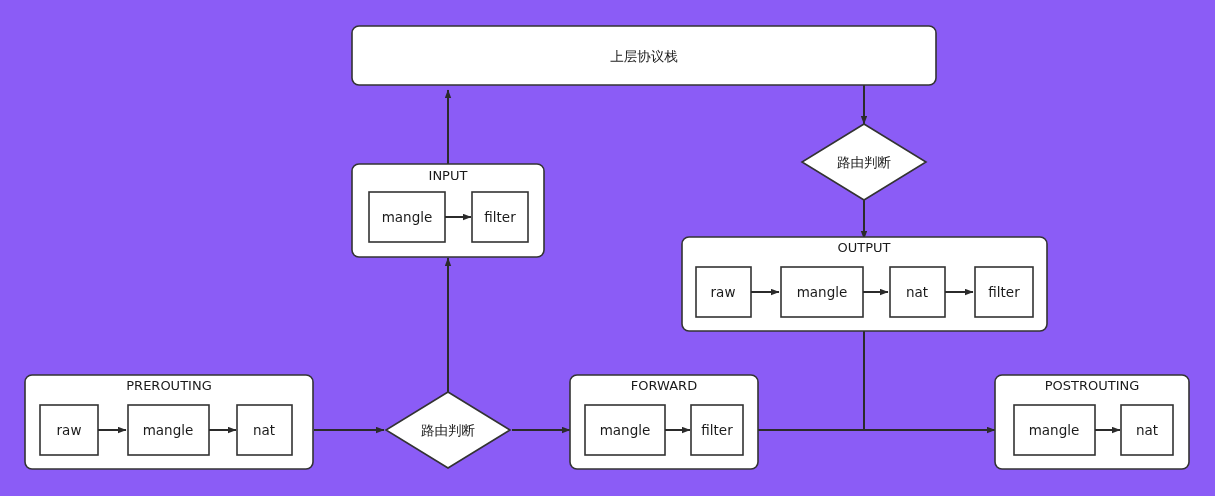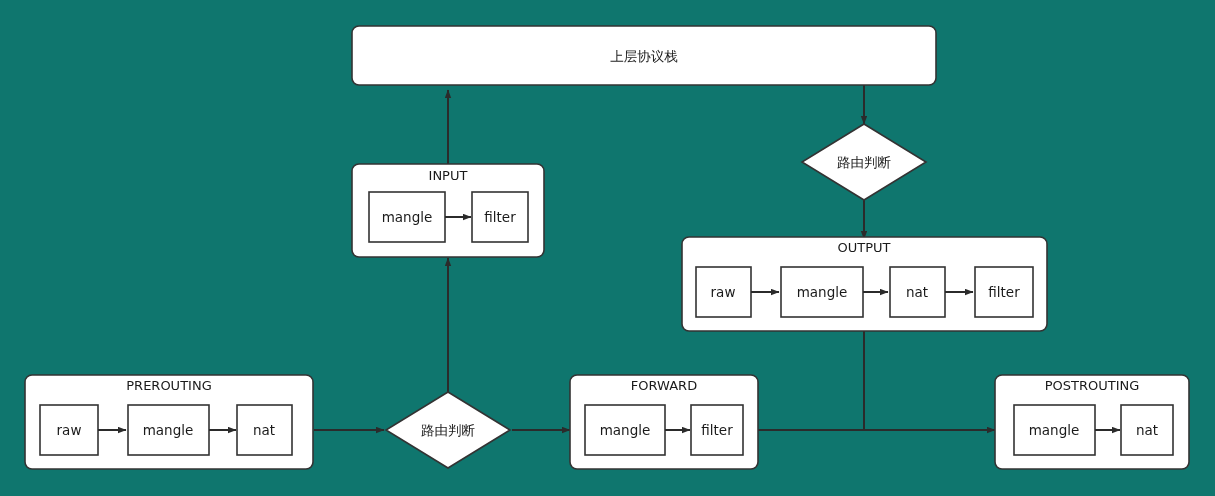--- a/index.html
+++ b/index.html
@@ -7,21 +7,21 @@
     padding: 0;
     background: #ffffff;
   }
   body {
     font-family: "DejaVu Sans", "Liberation Sans", sans-serif;
   }
   #diagram-root {
     position: relative;
     width: 1215px;
     height: 496px;
-    background: #0f766e;
+    background: #8b5cf6;
     overflow: hidden;
   }
   #netfilter-svg {
     position: absolute;
     left: 0;
     top: 0;
     width: 1215px;
     height: 496px;
     display: block;
   }

